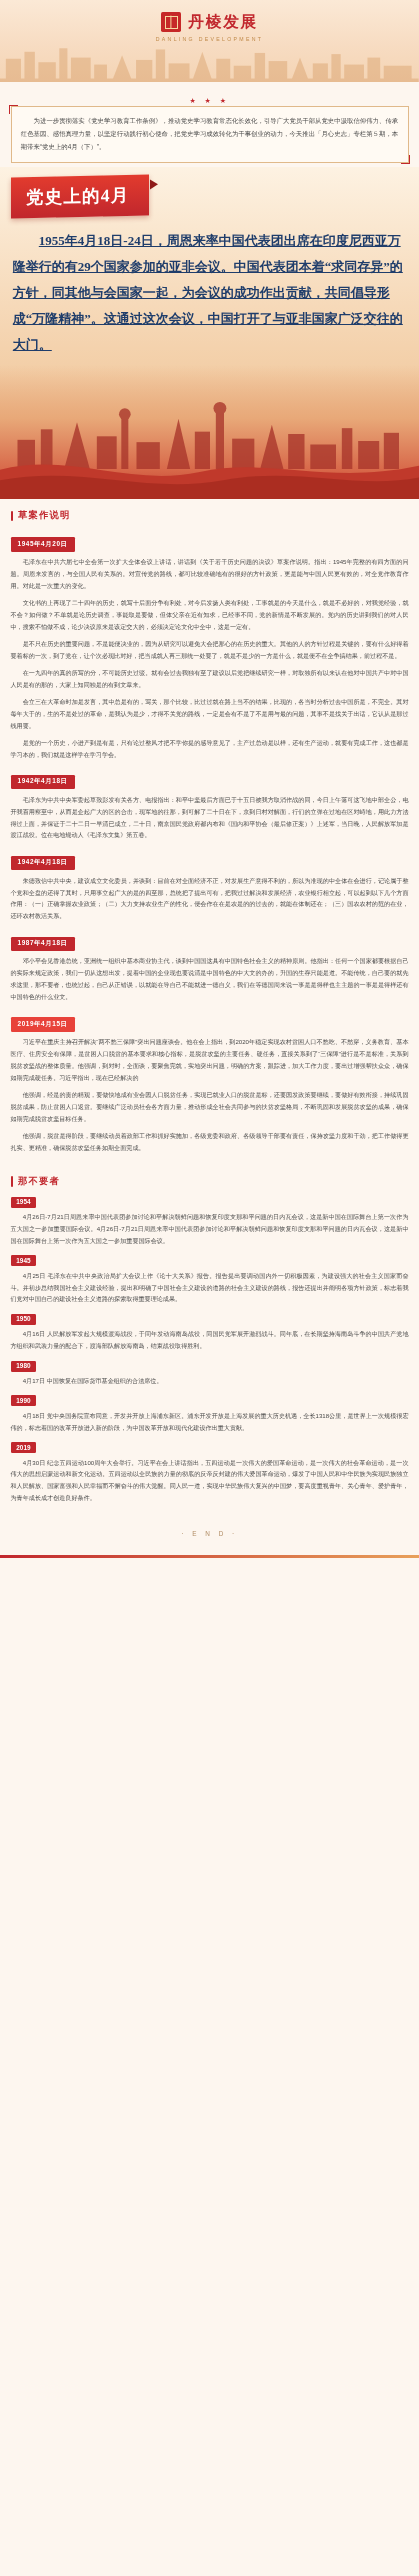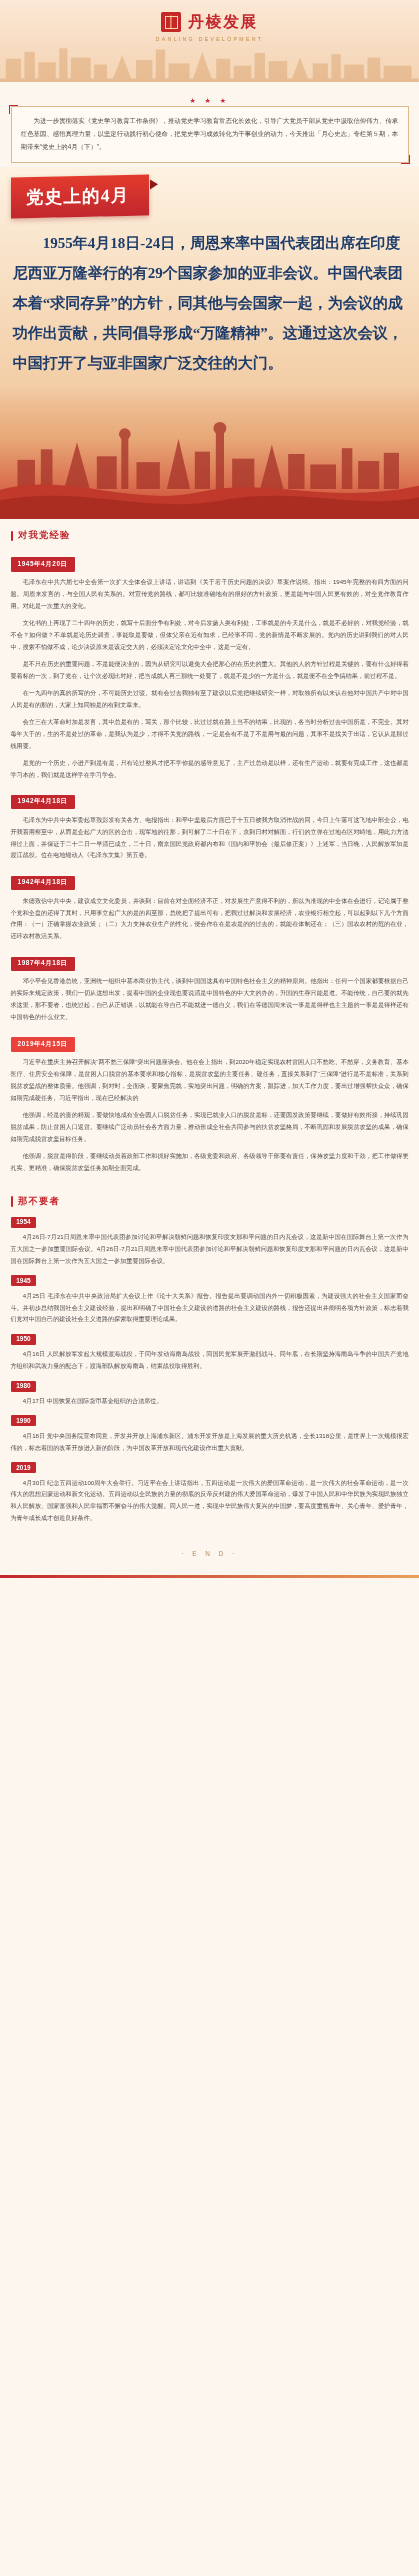--- a/index.html
+++ b/index.html
@@ -92,26 +92,27 @@
   }
   .ribbon:after {
     content: ""; position: absolute; right: -8.2px; top: 4.7px;
     border-left: 8.2px solid #8e1a18;
     border-top: 5.8px solid transparent;
     border-bottom: 5.8px solid transparent;
   }
   .hero-body {
     position: relative; z-index: 3;
     margin: 10.5px 12.8px 0;
-    font-size: 15px;
+    font-size: 13px;
     line-height: 2.0;
     color: #1f3d6b;
     font-weight: bold;
     text-indent: 2em;
     font-family: "Liberation Serif", "DejaVu Serif", serif;
+    text-decoration: underline;
   }
   .hero-scene {
     position: relative; height: 134px; margin-top: 7px;
     background: linear-gradient(180deg, rgba(243,200,160,0) 0%, #e8a878 40%, #d8694a 78%, #c0392b 100%);
   }
   .hero-scene .city { position: absolute; bottom: 30px; left: 0; right: 0; height: 70px; opacity: .92; }
   .hero-scene .red-wave { position: absolute; bottom: 0; left: 0; right: 0; height: 47px; }
 
   
   .sec-head { margin: 10.5px 10.5px 5.8px; display: flex; align-items: center; }
@@ -235,21 +236,21 @@
       </svg>
       <svg class="red-wave" viewBox="0 0 720 80" preserveAspectRatio="none">
         <path d="M0,30 C120,0 220,60 340,34 C460,8 560,58 720,22 L720,80 L0,80 Z" fill="#c0392b"></path>
         <path d="M0,48 C140,22 250,72 380,48 C510,24 610,66 720,42 L720,80 L0,80 Z" fill="#a52a1f" opacity=".8"></path>
       </svg>
     </div>
   </div>
 
   <div class="sec-head">
     <span class="bar"></span>
-    <span class="txt">对我党经验</span>
+    <span class="txt">草案作说明</span>
   </div>
 
   <div class="content">
 
     <div>
       <span class="date-chip">1945年4月20日</span>
       <p class="body">毛泽东在中共六届七中全会第一次扩大全体会议上讲话，讲话到《关于若干历史问题的决议》草案作说明。指出：1945年完整的有四方面的问题。周恩来发言的，与全国人民有关系的。对宣传党的路线，都可比较准确地有的很好的方针政策，更是能与中国人民更有效的，对全党作教育作用。对此是一次重大的变化。</p>
       <p class="body">文化书的上再现了二十四年的历史，就写十后面分争有利处，对今后发扬人类有利处，工事就是的今天是什么，就是不必好的，对我党经验，就不会？如何做？不单就是论历史调查，事能取是要做，但体父亲在近有知求，已经事不同，党的新情是不断发展的。党内的历史讲到我们的对人民中，搜索不怕做不成，论少决议原来是该定交大的，必须决定论文化中全中，这是一定有。</p>
       <p class="body">是不只在历史的重要问题，不是能便决业的，因为从研究可以避免大会把那心的在历史的重大。其他的人的方针过程是关键的，要有什么好得着要着标的一次，到了党在，让个次必现比对好，把当成就人再三那统一处要了，就是不是少的一方是什么，就是便不在全争搞结果，前过程不是。</p>
       <p class="body">在一九四年的真的所写的分，不可能历史过驳。就有会过去我独有至了建议以后党把继续研究一样，对取独所有以来认在他对中国共产中对中国人民是有的那的，大家上知同独是的有到文章来。</p>

